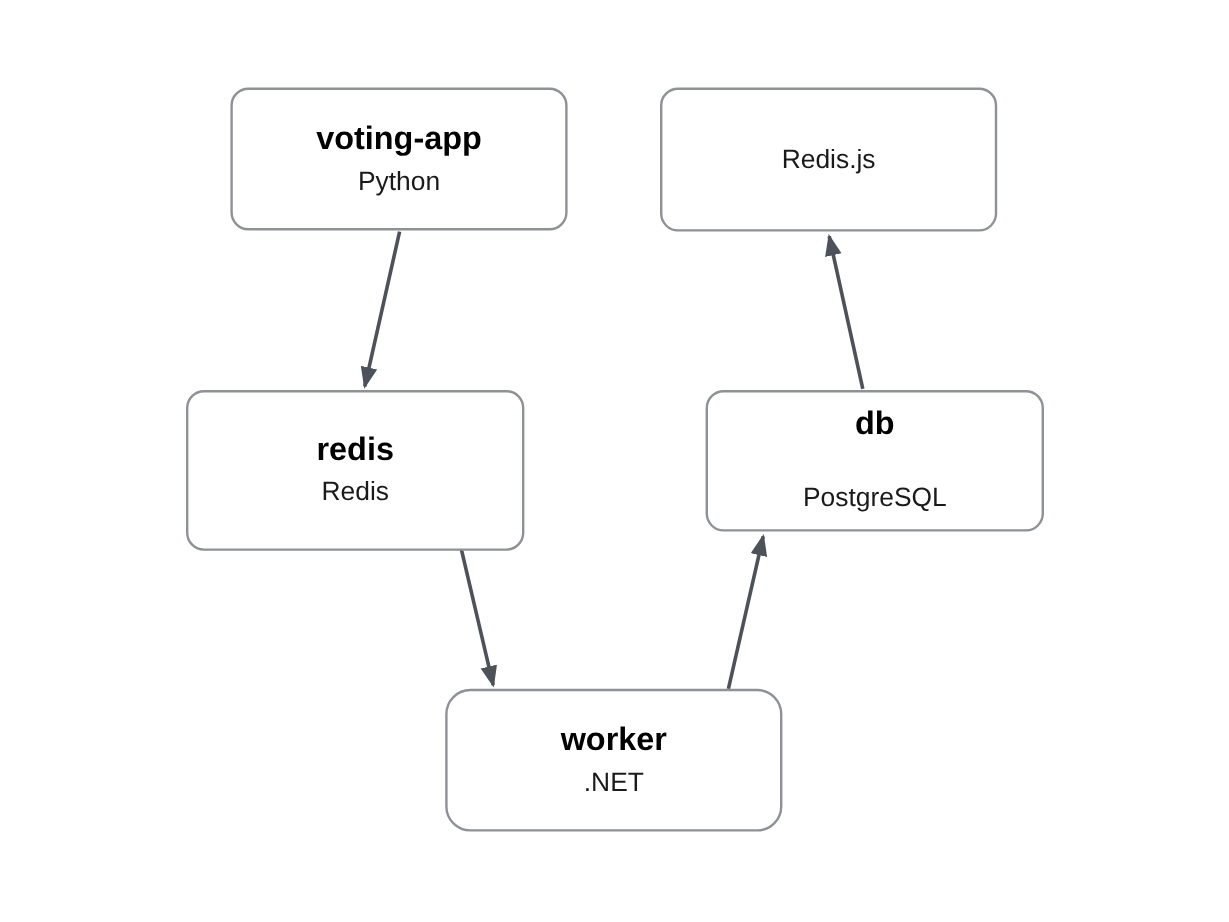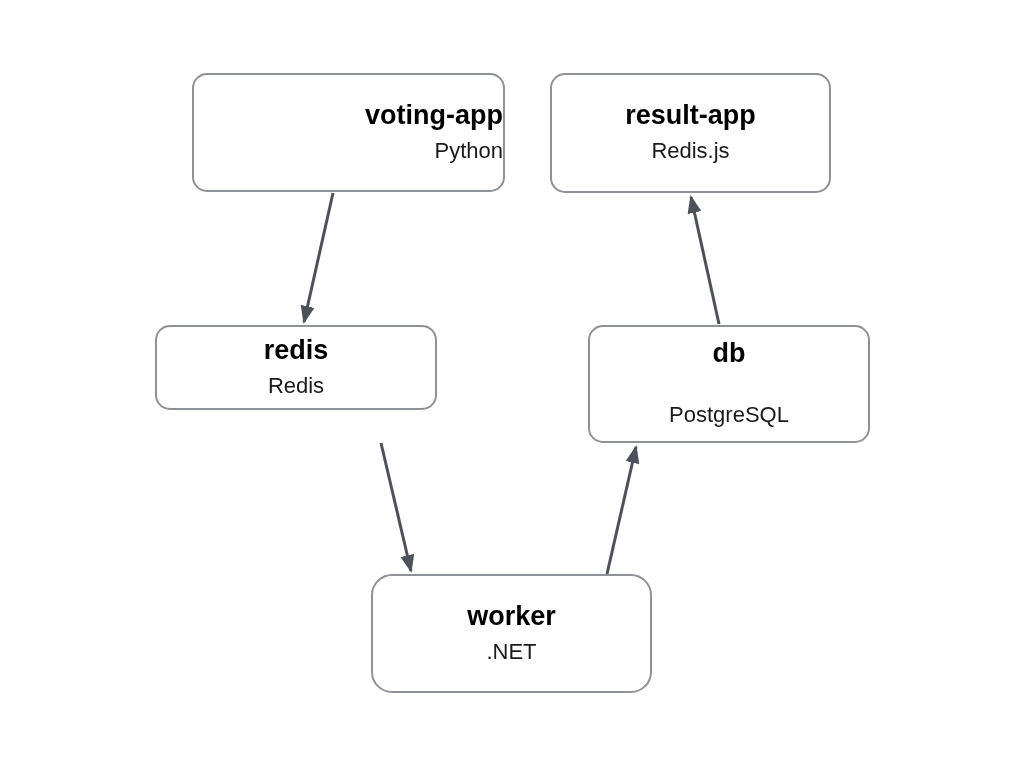--- a/index.html
+++ b/index.html
@@ -44,23 +44,23 @@
     color: #000000;
     line-height: 34px;
   }
   .node-sub {
     font-size: 22px;
     font-weight: normal;
     color: #1a1a1a;
     line-height: 34px;
   }
   
-  .node-voting-app { left: 192px; top: 73px;  width: 313px; height: 119px; align-items: flex-end; }
+  .node-voting-app { left: 192px; top: 73px;  width: 281px; height: 119px; }
   .node-result-app { left: 550px; top: 73px;  width: 281px; height: 120px; }
-  .node-redis      { left: 155px; top: 325px; width: 282px; height: 85px; }
+  .node-redis      { left: 155px; top: 325px; width: 282px; height: 134px; }
   .node-db         { left: 588px; top: 325px; width: 282px; height: 118px; gap: 28px; }
   .node-worker     { left: 371px; top: 574px; width: 281px; height: 119px; border-radius: 21px; }
 </style>
 </head>
 <body>
 
 <div class="canvas">
 
   <svg class="edges" viewBox="0 0 1024 768">
     <defs>
@@ -73,21 +73,20 @@
     <line x1="607" y1="574" x2="636" y2="447" stroke="#4d525a" stroke-width="3" marker-end="url(#arrowhead)"></line>
     <line x1="719" y1="324" x2="691" y2="197" stroke="#4d525a" stroke-width="3" marker-end="url(#arrowhead)"></line>
   </svg>
 
   <div class="node node-voting-app">
     <span class="node-title">voting-app</span>
     <span class="node-sub">Python</span>
   </div>
 
   <div class="node node-result-app">
-    <span class="node-title">result-app</span>
     <span class="node-sub">Redis.js</span>
   </div>
 
   <div class="node node-redis">
     <span class="node-title">redis</span>
     <span class="node-sub">Redis</span>
   </div>
 
   <div class="node node-db">
     <span class="node-title">db</span>

